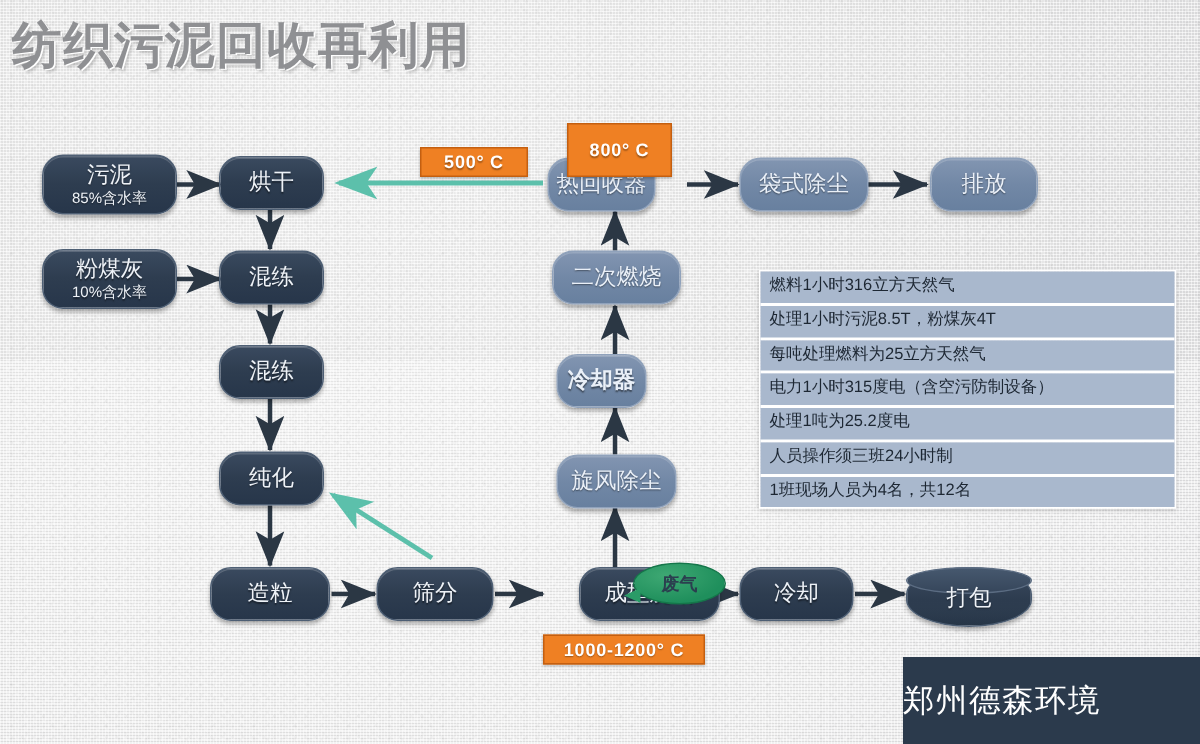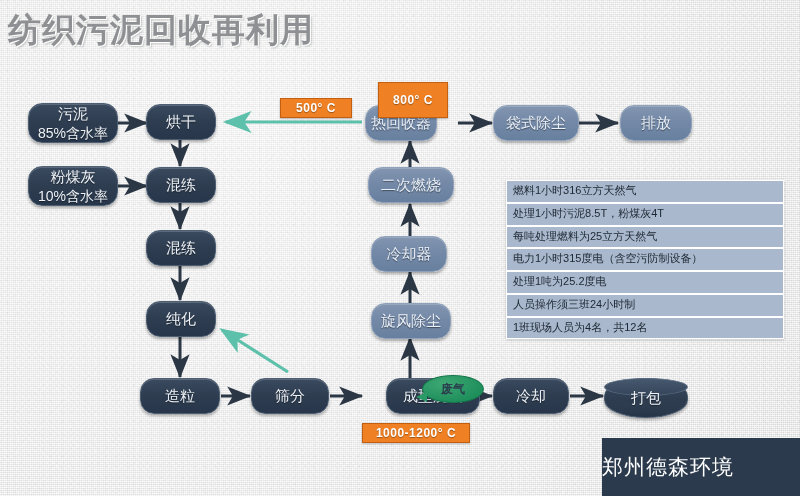--- a/index.html
+++ b/index.html
@@ -49,21 +49,21 @@
   .node.dark{
     background:linear-gradient(180deg,#3a4a5f 0%,#2e3d50 48%,#27364a 100%);
     border:1px solid #4e5f74;
   }
   .node.light{
     background:linear-gradient(180deg,#8295b1 0%,#7288a6 50%,#68809f 100%);
     border:1px solid #90a2bb;
     color:#eaf0f8;
   }
   .node .t1{font-size:15px;}
-  .node .t2{font-size:14px;margin-top:2px;}
+  .node .t2{font-size:10px;margin-top:2px;}
 
   
   .cyl{
     position:absolute;box-sizing:border-box;
     background:linear-gradient(180deg,#3b4b60 0%,#2d3c4f 55%,#25344600 100%),
                linear-gradient(180deg,#3b4b60,#263546);
     border:1px solid #4d5e73;
     border-radius:50% / 18px;
     display:flex;align-items:center;justify-content:center;
     color:#eef2f7;font-size:15px;
@@ -222,21 +222,21 @@
   </div>
 
   <div class="node dark" style="left:363px;top:378px;width:94px;height:36px;margin-left:23px;">
     <span class="t1">成型烧结</span>
   </div>
 
   <div class="node light" style="left:371px;top:303px;width:80px;height:36px;">
     <span class="t1">旋风除尘</span>
   </div>
 
-  <div class="node light" style="left:371px;top:236px;width:76px;height:36px;">
+  <div class="node light" style="left:371px;top:236px;width:60px;height:36px;font-weight:bold;">
     <span class="t1">冷却器</span>
   </div>
 
   <div class="node light" style="left:368px;top:167px;width:86px;height:36px;">
     <span class="t1">二次燃烧</span>
   </div>
 
   <div class="node light" style="left:365px;top:105px;width:72px;height:36px;">
     <span class="t1">热回收器</span>
   </div>

